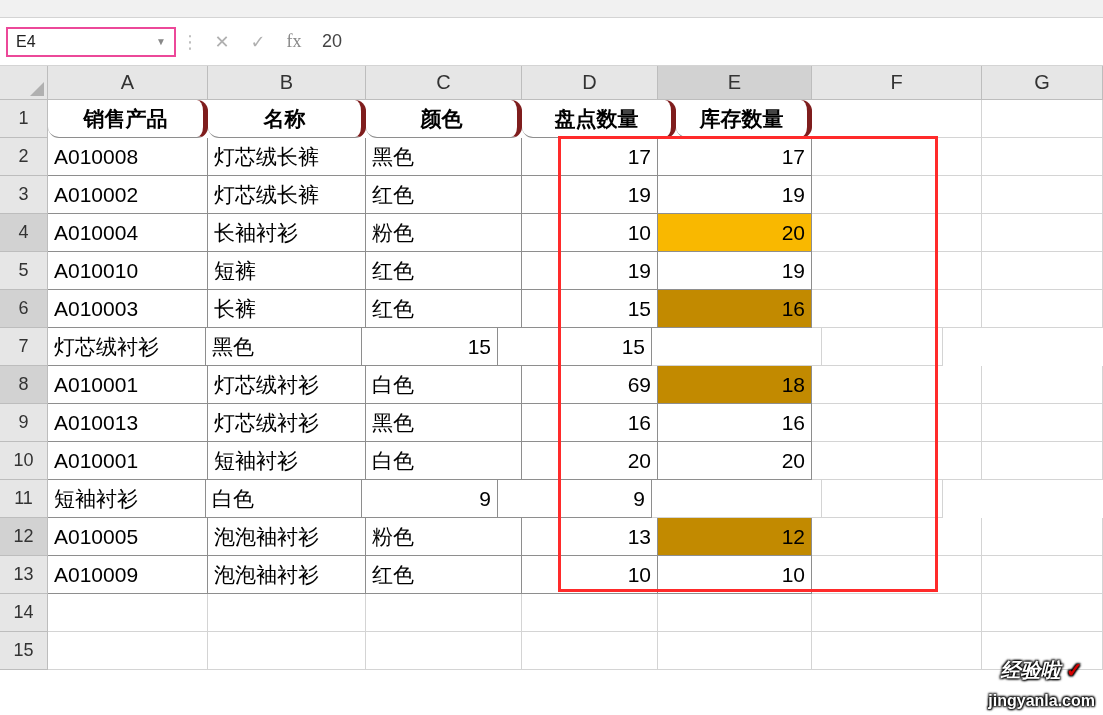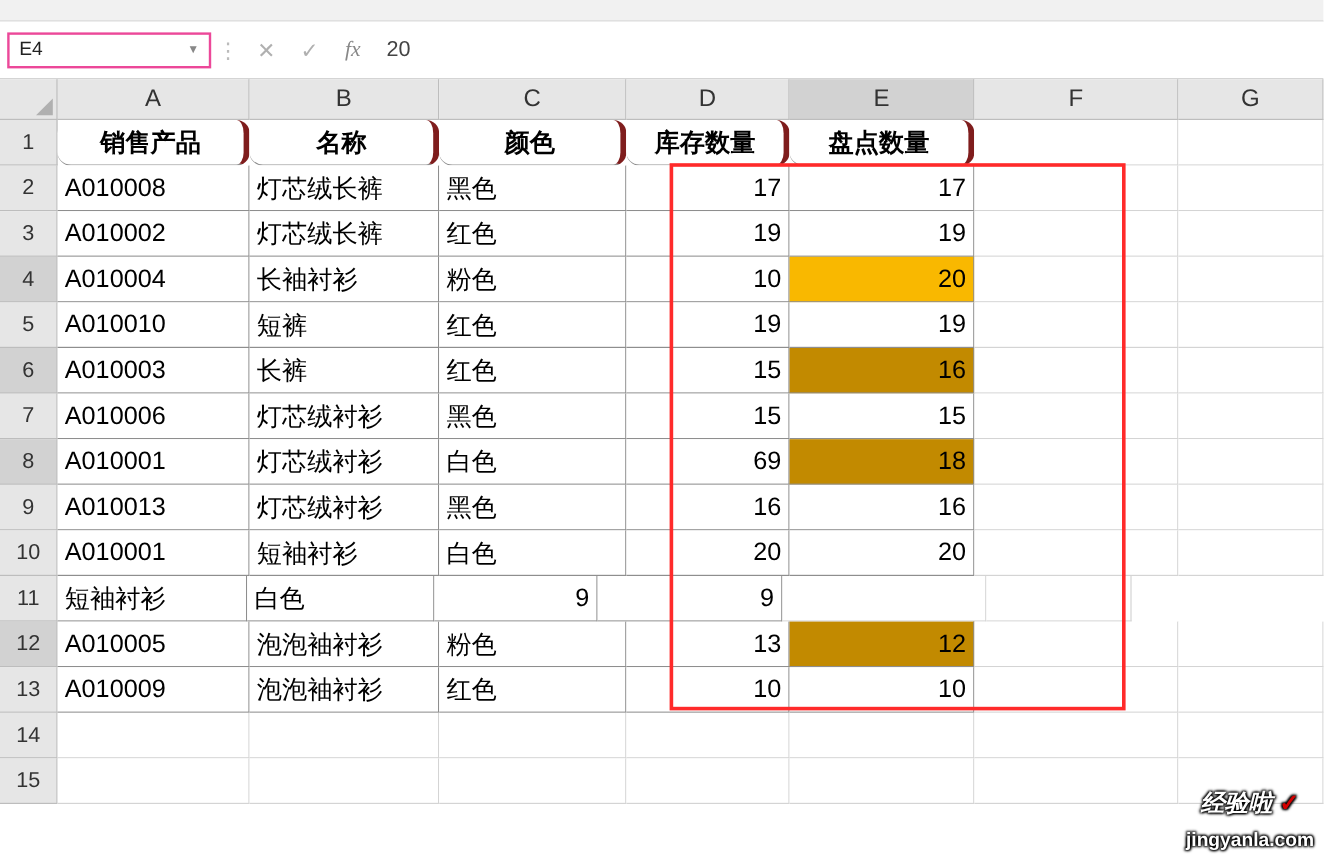--- a/index.html
+++ b/index.html
@@ -44,21 +44,20 @@
     color: #bbb;
     font-size: 18px;
   }
   .fb-icon {
     width: 36px;
     text-align: center;
     color: #b0b0b0;
     font-size: 18px;
   }
   .fb-icon.fx {
-    font-style: italic;
     font-family: "Times New Roman", serif;
     color: #888;
     font-size: 18px;
   }
   .formula-input {
     flex: 1;
     height: 30px;
     border: none;
     outline: none;
     font-size: 18px;
@@ -208,22 +207,22 @@
     <div class="colhead cE hl">E</div>
     <div class="colhead cF">F</div>
     <div class="colhead cG">G</div>
   </div>
 
   <div class="row hrow">
     <div class="rowhead" style="height:38px">1</div>
     <div class="cell th cA">销售产品</div>
     <div class="cell th cB">名称</div>
     <div class="cell th cC">颜色</div>
+    <div class="cell th cE">盘点数量</div>
     <div class="cell th cD">库存数量</div>
-    <div class="cell th cE">盘点数量</div>
     <div class="cell cF"></div>
     <div class="cell cG"></div>
   </div>
 
   <div id="data-rows">
       <div class="row drow">
         <div class="rowhead" style="height: 38px;">2</div>
         <div class="cell data-b cA  ">A010008</div>
         <div class="cell data-b cB  ">灯芯绒长裤</div>
         <div class="cell data-b cC  ">黑色</div>
@@ -267,21 +266,20 @@
         <div class="cell data-b cA  ">A010003</div>
         <div class="cell data-b cB  ">长裤</div>
         <div class="cell data-b cC  ">红色</div>
         <div class="cell data-b cD num ">15</div>
         <div class="cell data-b cE num hlcell2">16</div>
         <div class="cell cF"></div>
         <div class="cell cG"></div>
       </div>
       <div class="row drow">
         <div class="rowhead" style="height: 38px;">7</div>
-        <div class="cell data-b cA  ">A010006</div>
         <div class="cell data-b cB  ">灯芯绒衬衫</div>
         <div class="cell data-b cC  ">黑色</div>
         <div class="cell data-b cD num ">15</div>
         <div class="cell data-b cE num ">15</div>
         <div class="cell cF"></div>
         <div class="cell cG"></div>
       </div>
       <div class="row drow">
         <div class="rowhead hl" style="height: 38px;">8</div>
         <div class="cell data-b cA  ">A010001</div>

